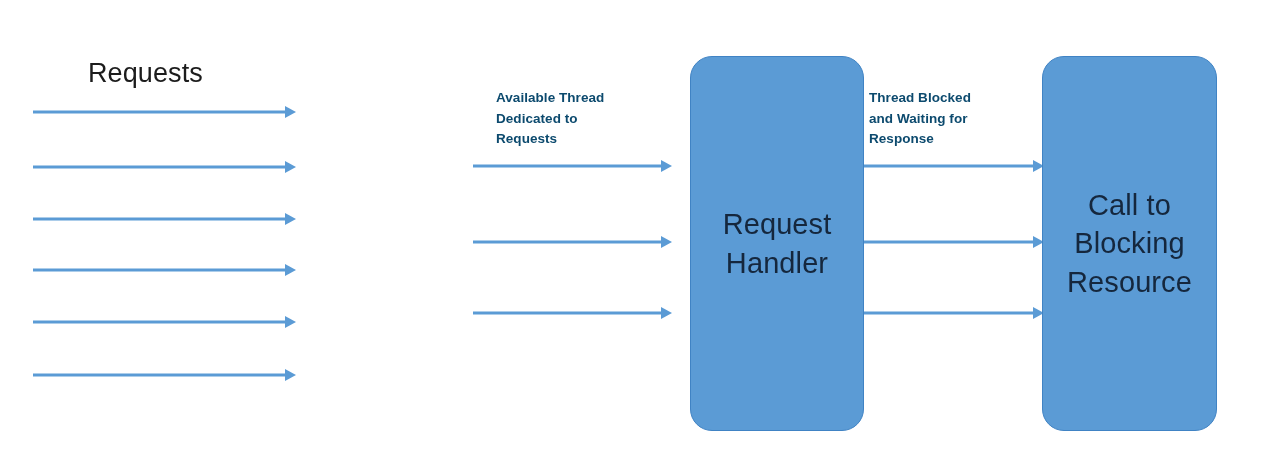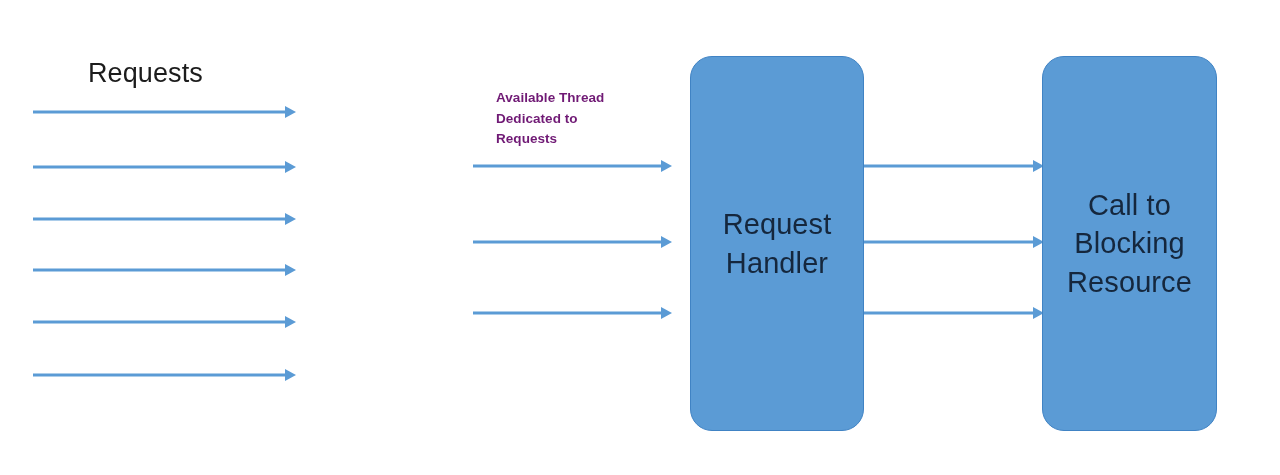--- a/index.html
+++ b/index.html
@@ -43,21 +43,21 @@
     white-space: pre-line;
   }
   #box-thread-pool  { left: 296px; top: 56px; width: 177px; height: 375px; }
   #box-request-handler { left: 690px; top: 56px; width: 174px; height: 375px; }
   #box-blocking-resource { left: 1042px; top: 56px; width: 175px; height: 375px; }
 
   .edge-label {
     position: absolute;
     font-size: 13.5px;
     font-weight: bold;
-    color: #701a75;
+    color: #0c4a6e;
     line-height: 1.52;
     white-space: pre-line;
     letter-spacing: 0.05px;
   }
   #label-available-thread { left: 496px; top: 88px; width: 160px; }
   #label-thread-blocked   { left: 869px; top: 88px; width: 160px; }
 
   #title-requests {
     position: absolute;
     left: 88px;
@@ -117,14 +117,17 @@
 Blocking
 Resource</span>
   </div>
 
   <div id="title-requests">Requests</div>
 
   <div class="edge-label" id="label-available-thread">Available Thread
 Dedicated to
 Requests</div>
 
+  <div class="edge-label" id="label-thread-blocked">Thread Blocked
+and Waiting for
+Response</div>
 
 </div>
 
 </body></html>

